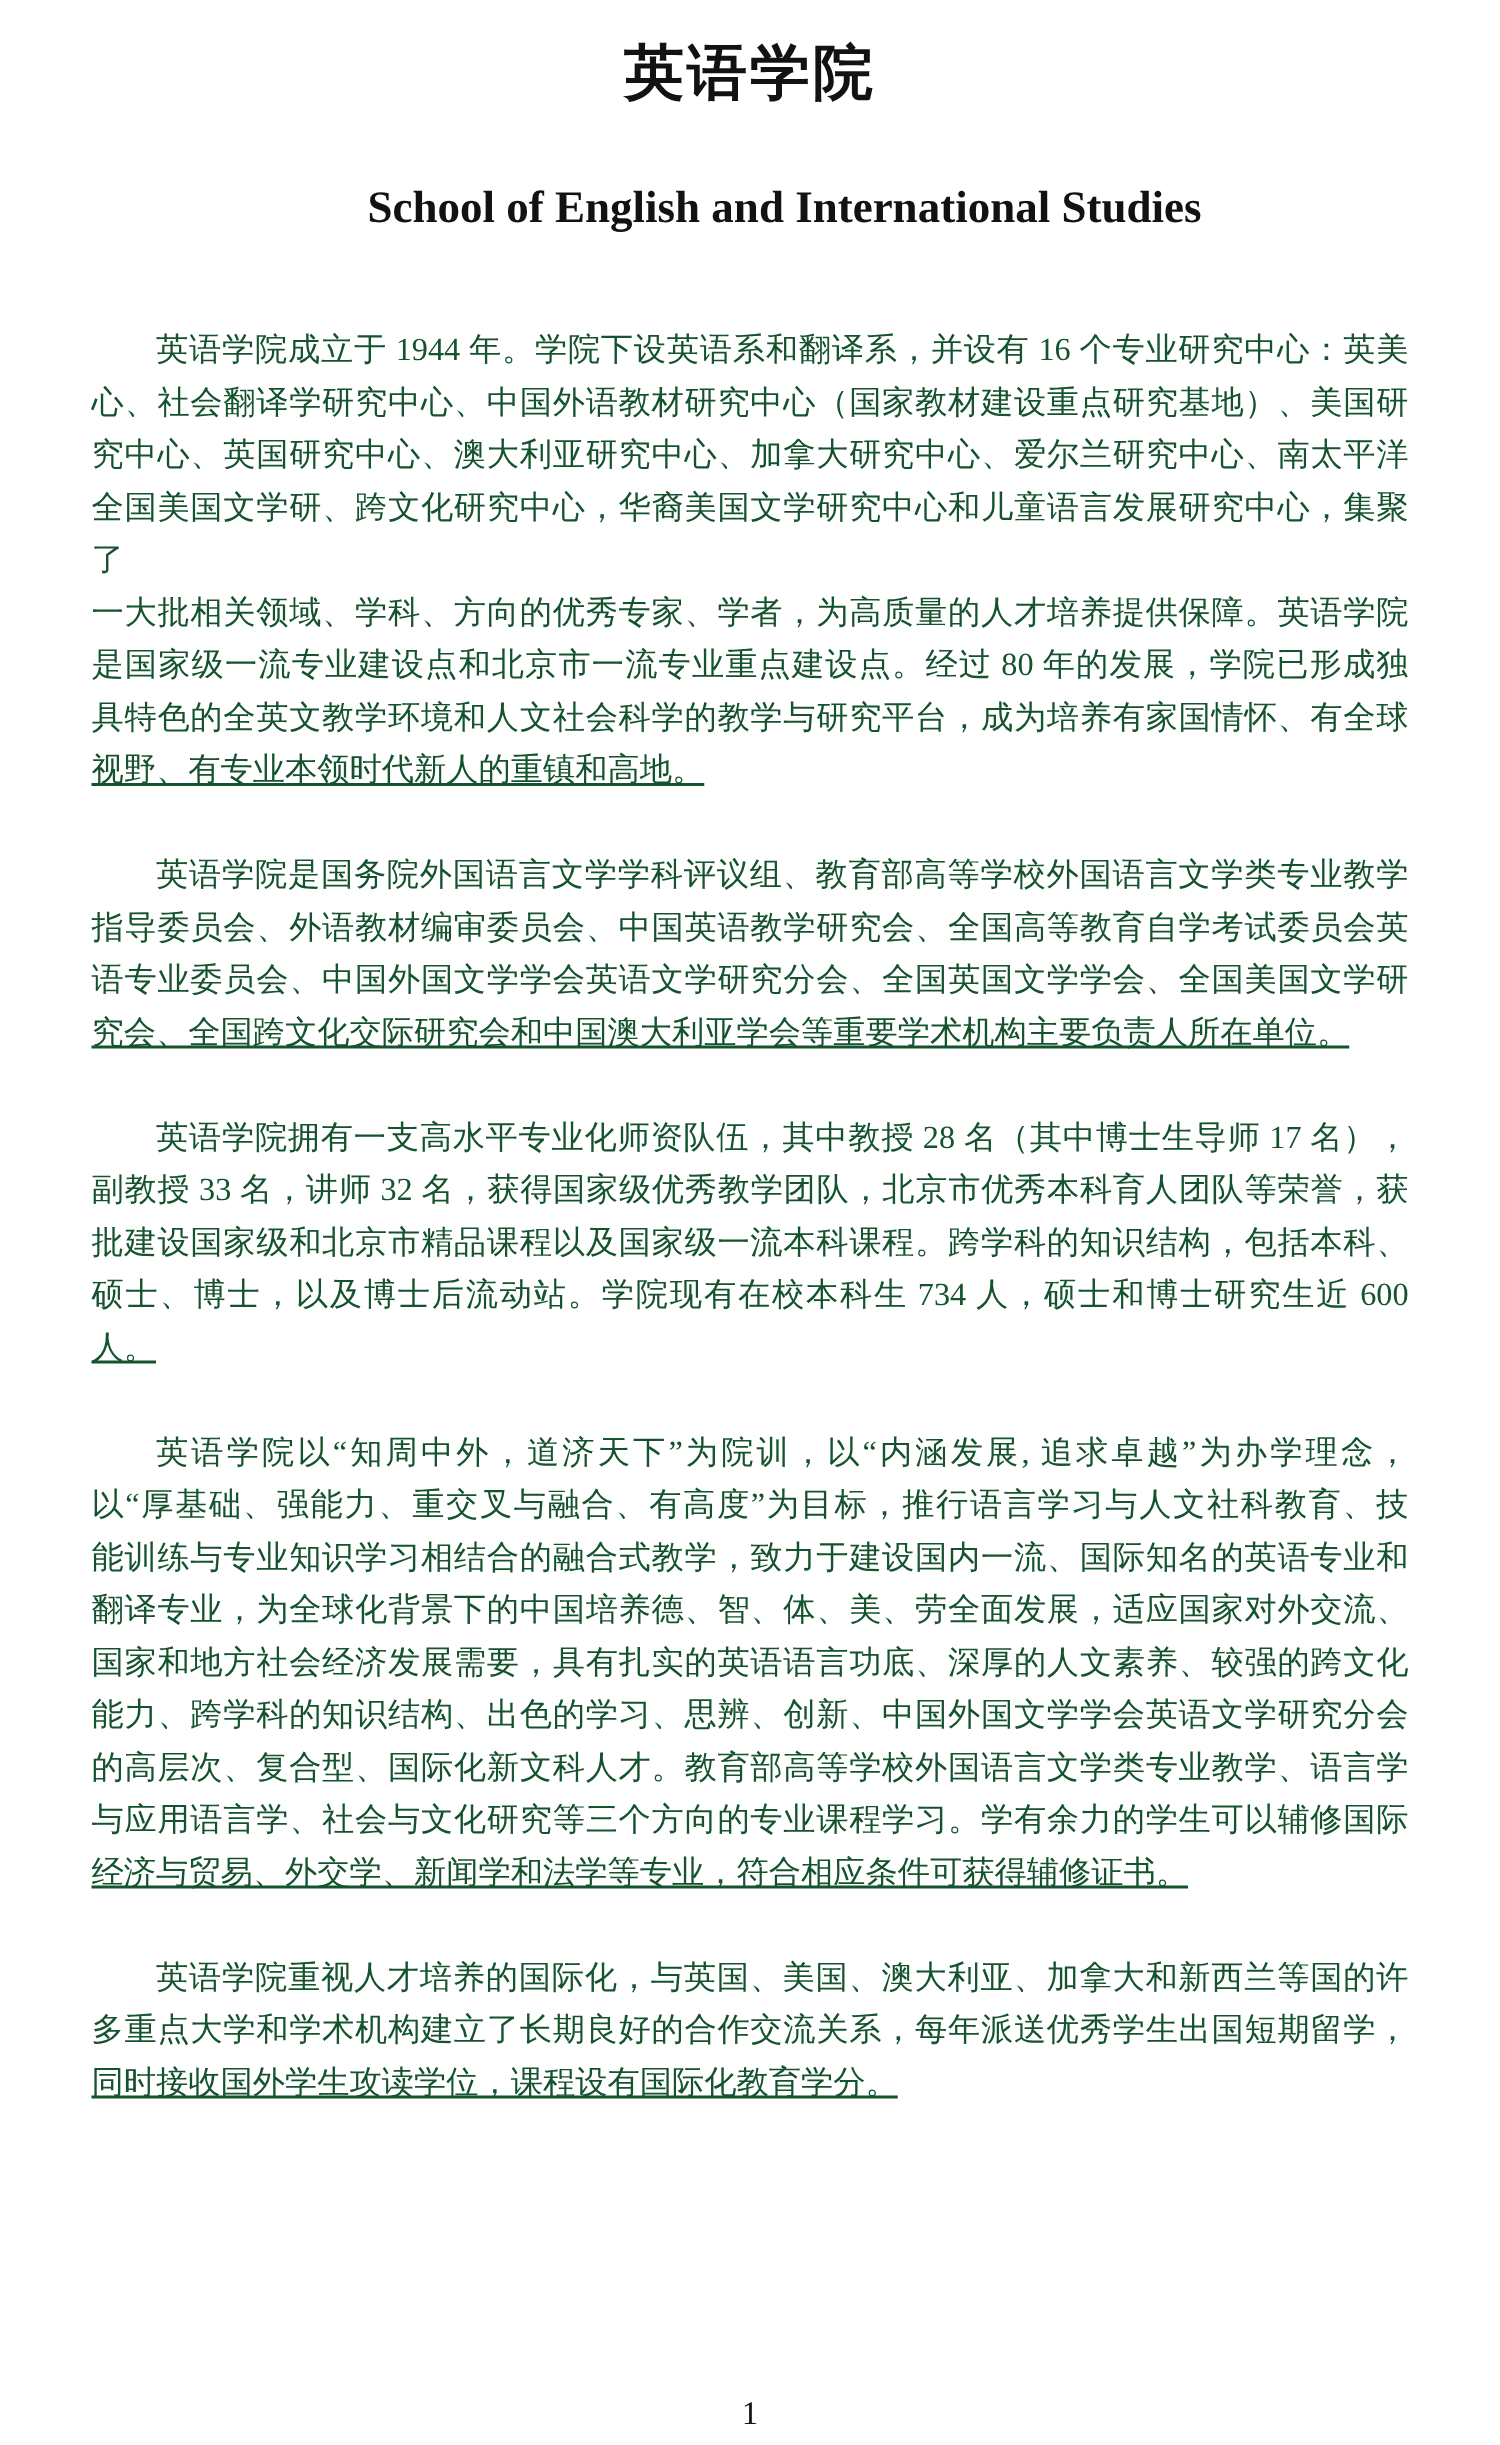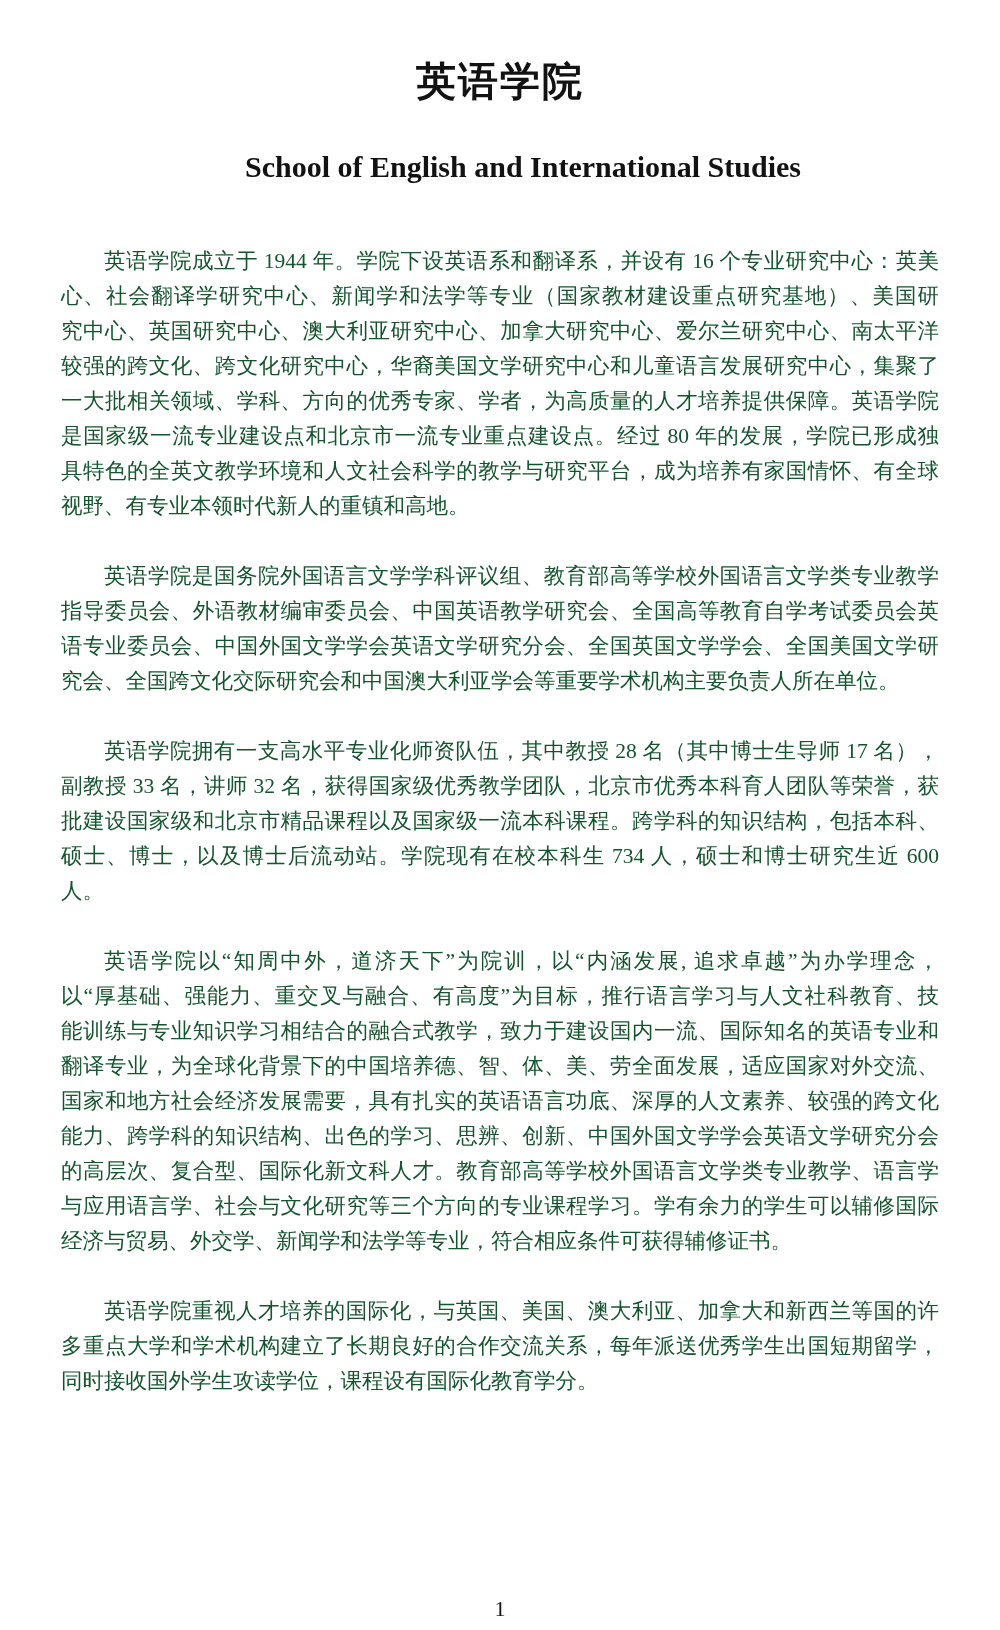--- a/index.html
+++ b/index.html
@@ -10,23 +10,23 @@
   .page {
     position: relative;
     width: 1000px;
     height: 1630px;
     margin: 0 auto;
     background: #ffffff;
     color: #121212;
     overflow: hidden;
   }
   .title-cn {
-    margin: 56px 0 0 0;
+    margin: 28px 0 0 0;
     text-align: center;
-    font-family: Liberation Sans, sans-serif;
+    font-family: Liberation Mono, monospace;
     font-weight: bold;
     font-size: 40px;
     line-height: 50px;
     letter-spacing: 2px;
   }
   .title-en {
     margin: 42px 0 0 0;
     text-align: center;
     font-family: "Liberation Serif", "DejaVu Serif", serif;
     font-weight: bold;
@@ -60,20 +60,21 @@
     line-height: 35px;
     text-align: justify;
     text-align-last: justify;
     white-space: normal;
   }
   .line.first {
     text-indent: 43px;
   }
   .line.last {
     text-align-last: left;
+    text-decoration: underline;
   }
   .page-number {
     position: absolute;
     top: 1596px;
     left: 0;
     width: 100%;
     text-align: center;
     font-family: "Liberation Serif", "DejaVu Serif", serif;
     font-size: 22px;
     line-height: 26px;
@@ -87,23 +88,23 @@
 
   <h1 class="title-cn">英语学院</h1>
 
   <h2 class="title-en">School of English and International Studies</h2>
 
 
   <div class="body-text">
 
     <div class="para">
       <div class="line first">英语学院成立于 1944 年。学院下设英语系和翻译系，并设有 16 个专业研究中心：英美</div>
-      <div class="line">心、社会翻译学研究中心、新闻学和法学等专业（国家教材建设重点研究基地）、美国研</div>
+      <div class="line">心、社会翻译学研究中心、中国外语教材研究中心（国家教材建设重点研究基地）、美国研</div>
       <div class="line">究中心、英国研究中心、澳大利亚研究中心、加拿大研究中心、爱尔兰研究中心、南太平洋</div>
-      <div class="line">较强的跨文化、跨文化研究中心，华裔美国文学研究中心和儿童语言发展研究中心，集聚了</div>
+      <div class="line">全国美国文学研、跨文化研究中心，华裔美国文学研究中心和儿童语言发展研究中心，集聚了</div>
       <div class="line">一大批相关领域、学科、方向的优秀专家、学者，为高质量的人才培养提供保障。英语学院</div>
       <div class="line">是国家级一流专业建设点和北京市一流专业重点建设点。经过 80 年的发展，学院已形成独</div>
       <div class="line">具特色的全英文教学环境和人文社会科学的教学与研究平台，成为培养有家国情怀、有全球</div>
       <div class="line last">视野、有专业本领时代新人的重镇和高地。</div>
     </div>
 
     <div class="para">
       <div class="line first">英语学院是国务院外国语言文学学科评议组、教育部高等学校外国语言文学类专业教学</div>
       <div class="line">指导委员会、外语教材编审委员会、中国英语教学研究会、全国高等教育自学考试委员会英</div>
       <div class="line">语专业委员会、中国外国文学学会英语文学研究分会、全国英国文学学会、全国美国文学研</div>

